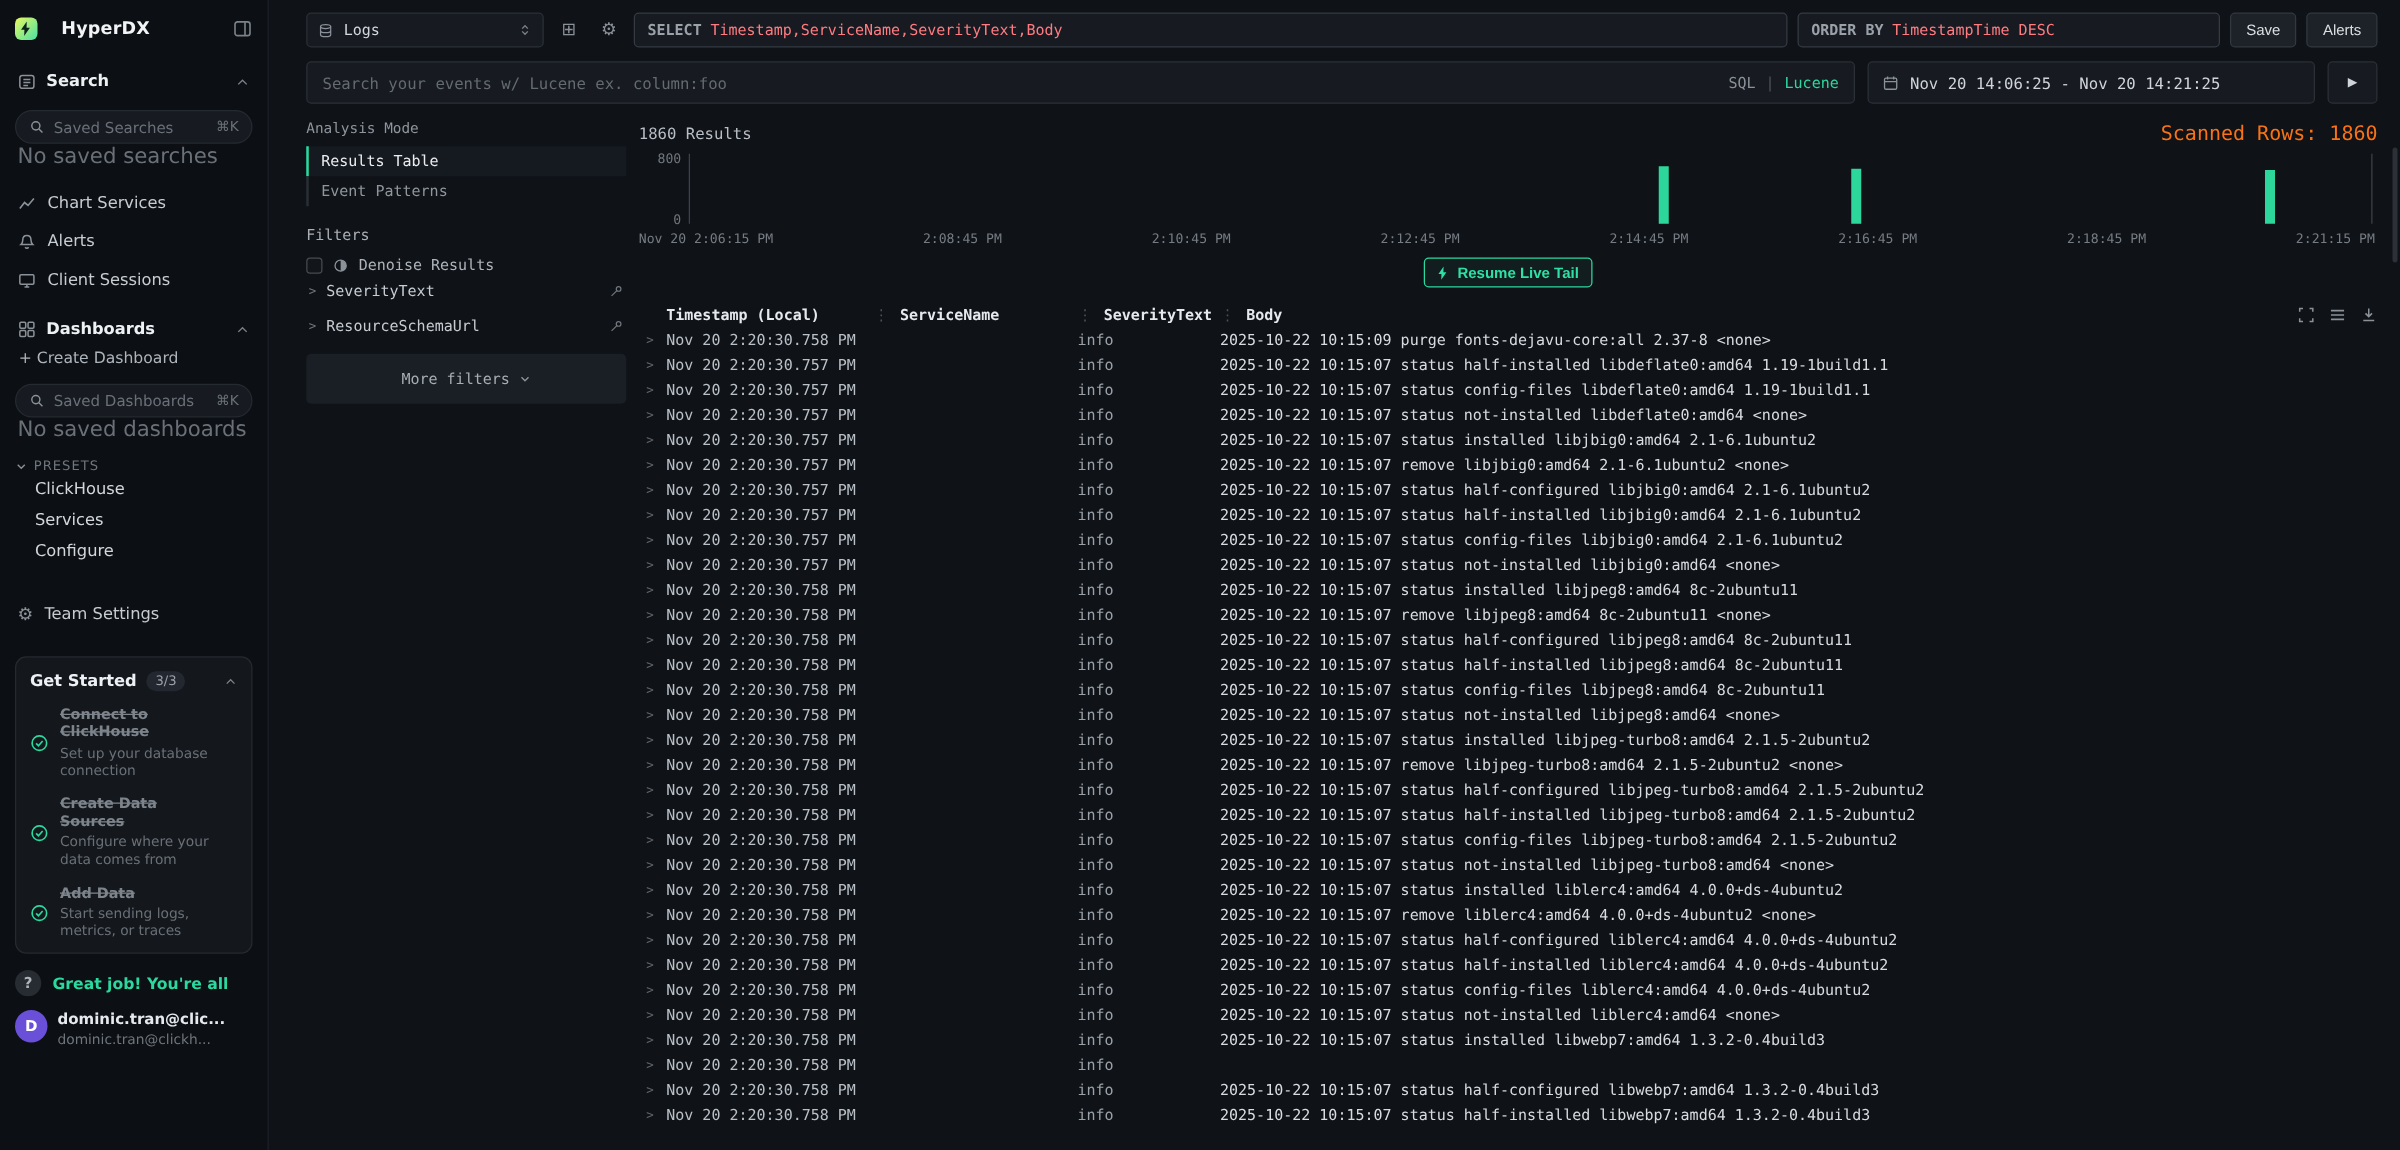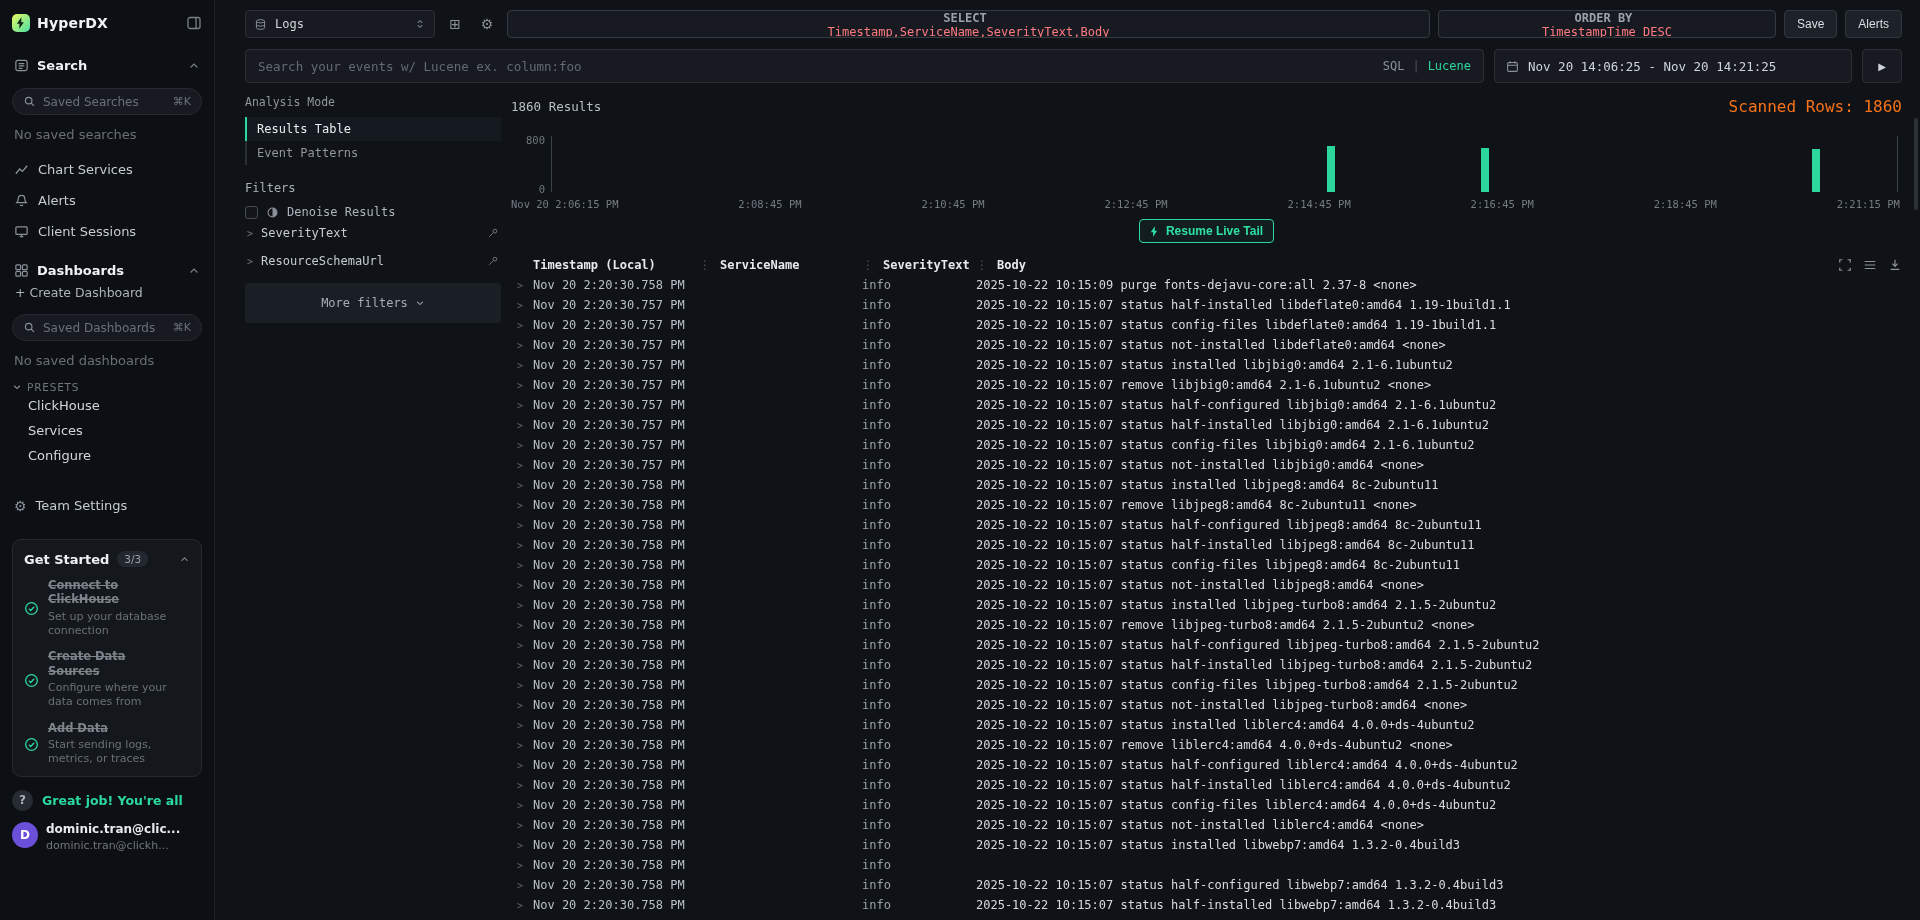--- a/index.html
+++ b/index.html
@@ -8,31 +8,31 @@
          font-family:"DejaVu Sans Mono","Liberation Mono",monospace; color:#d2d7dc; }
   .app { position:relative; width:1920px; height:920px; display:flex; }
   svg { display:block; }
   .icon { display:inline-flex; align-items:center; justify-content:center; color:#8b9199; flex:none; }
   .glyph { font-family:"DejaVu Sans","Liberation Sans",sans-serif; }
 
   
   .sidebar { width:215px; height:100%; background:#0c0f13; border-right:1px solid #1d2127;
              padding:14px 12px 10px; display:flex; flex-direction:column; overflow:hidden; flex:none;
              font-family:"DejaVu Sans","Liberation Sans",sans-serif; }
-  .logo-row { display:flex; align-items:center; gap:7px; }
+  .logo-row { display:flex; align-items:center; gap:19px; }
   .logo-mark { width:18px; height:18px; border-radius:5px; background:linear-gradient(135deg,#e9f862,#49e0a5);
                display:flex; align-items:center; justify-content:center; color:#10241c; flex:none; }
   .logo-text { font-size:14px; font-weight:700; color:#f1f3f5; letter-spacing:.2px; }
   .collapse-btn { margin-left:auto; color:#7b828a; }
   .section-hdr { display:flex; align-items:center; gap:8px; margin-top:24px; font-size:13px; font-weight:700; color:#eef1f4; padding:2px; }
   .section-hdr .chev-end, .gs-hdr .chev-end { margin-left:auto; color:#7b828a; }
   .pill { margin-top:13px; height:27px; border-radius:14px; background:#171b21; border:1px solid #252a31;
           display:flex; align-items:center; gap:7px; padding:0 10px; color:#6a7078; font-size:12px; }
   .pill .kbd { margin-left:auto; font-size:11px; color:#6a7078; }
-  .muted-note { margin-top:12px; font-size:13px; color:#6a7078; padding-left:2px; }
+  .muted-note { margin-top:0; font-size:17px; color:#6a7078; padding-left:2px; }
   .nav-group { margin-top:12px; }
   .nav-item { display:flex; align-items:center; gap:9px; height:31px; font-size:13px; color:#c6ccd2; padding:0 2px; border-radius:4px; }
   .create-dash { font-size:12.5px; color:#aeb4bb; height:25px; display:flex; align-items:center; padding-left:3px; }
   .presets-hdr { margin-top:13px; display:flex; align-items:center; gap:5px; font-size:10.5px; letter-spacing:.8px; color:#70767d; }
   .preset-item { height:25px; display:flex; align-items:center; font-size:13px; color:#d2d7dc; padding-left:16px; }
   .team-row { margin-top:22px; }
   .gs-card { margin-top:18px; background:#14181d; border:1px solid #252a31; border-radius:9px; padding:11px 11px 9px; flex:none; }
   .gs-hdr { display:flex; align-items:center; gap:8px; }
   .gs-title { font-size:13px; font-weight:700; color:#eef1f4; }
   .gs-badge { font-size:10.5px; color:#9aa1a9; background:#232830; border-radius:9px; padding:2px 7px; }
@@ -52,21 +52,21 @@
   .user-sub { font-size:11px; color:#70767d; margin-top:3px; white-space:nowrap; }
 
   
   .main { flex:1; display:flex; flex-direction:column; padding:10px 18px 0 30px; min-width:0; }
   .qrow { display:flex; gap:8px; height:28px; flex:none; }
   .source-select { width:190px; background:#171b21; border:1px solid #2b3037; border-radius:4px;
                    display:flex; align-items:center; gap:8px; padding:0 8px; font-size:12px; color:#d2d7dc; }
   .source-select .caret { margin-left:auto; color:#7b828a; }
   .icon-btn { width:24px; display:flex; align-items:center; justify-content:center; color:#8b9199; font-size:14px; }
   .code-box { background:#171b21; border:1px solid #353b43; border-radius:4px; display:flex; align-items:center;
-              padding:0 10px; font-size:12px; white-space:nowrap; overflow:hidden;flex-direction:column; }
+              padding:0 10px; font-size:12px; white-space:nowrap; overflow:hidden; }
   .code-box.grow { flex:1; }
   .kw { color:#9aa1a9; font-weight:700; margin-right:7px; }
   .code { color:#ff7b81; }
   .orderby { width:338px; flex:none; }
   .btn { background:#1d2228; border:1px solid #323840; border-radius:4px; color:#dbdfe3; font-size:12px;
          display:flex; align-items:center; justify-content:center; padding:0 12px; }
   .srow { margin-top:11px; display:flex; gap:10px; height:34px; flex:none; }
   .search-box { flex:1; background:#171b21; border:1px solid #2b3037; border-radius:4px;
                 display:flex; align-items:center; padding:0 12px; gap:8px; min-width:0; }
   .search-input { flex:1; background:transparent; border:none; outline:none; min-width:0;
@@ -92,21 +92,21 @@
   .fgroup { display:flex; align-items:center; gap:8px; padding:7px 2px; color:#c6ccd2; }
   .fgroup .chev { color:#70767d; font-size:10px; }
   .fgroup .pin { margin-left:auto; color:#70767d; }
   .more-filters { margin-top:8px; height:40px; background:#1a1f25; border-radius:4px;
                   display:flex; align-items:center; justify-content:center; gap:7px; color:#a7adb4; font-size:12px; }
 
   .results { flex:1; min-width:0; display:flex; flex-direction:column; position:relative; }
   .res-hdr { height:22px; display:flex; align-items:center; justify-content:space-between; flex:none; }
   .res-count { font-size:12.5px; color:#b9bfc6; }
   .res-scanned { font-size:16px; color:#f97316; }
-  .chart { position:relative; height:58px; margin-top:17px; flex:none; }
+  .chart { position:relative; height:58px; margin-top:4px; flex:none; }
   .plot { position:absolute; left:40px; right:4px; top:2px; bottom:0; border-left:1px solid #3c424a; }
   .bar { position:absolute; bottom:0; width:8px; background:#2dd79b; }
   .now-line { position:absolute; right:0; top:0; bottom:0; width:1px; background:#3c424a; }
   .ytick { position:absolute; width:34px; text-align:right; font-size:10.5px; color:#70767d; left:0; }
   .ytick.top { top:0; } .ytick.bottom { bottom:-3px; }
   .xaxis { margin-top:6px; display:flex; justify-content:space-between; font-size:10.5px; color:#767c83; flex:none; padding-right:2px; }
   .lt-row { margin-top:7px; height:28px; display:flex; align-items:center; justify-content:center; flex:none; }
   .lt-btn { display:flex; align-items:center; gap:7px; border:1px solid #2bd99f; background:rgba(43,217,159,.06);
             color:#2ee0a4; border-radius:4px; padding:4px 10px; font-size:12px; font-weight:700; }
   .table { margin-top:10px; flex:1; min-height:0; display:flex; flex-direction:column; }

